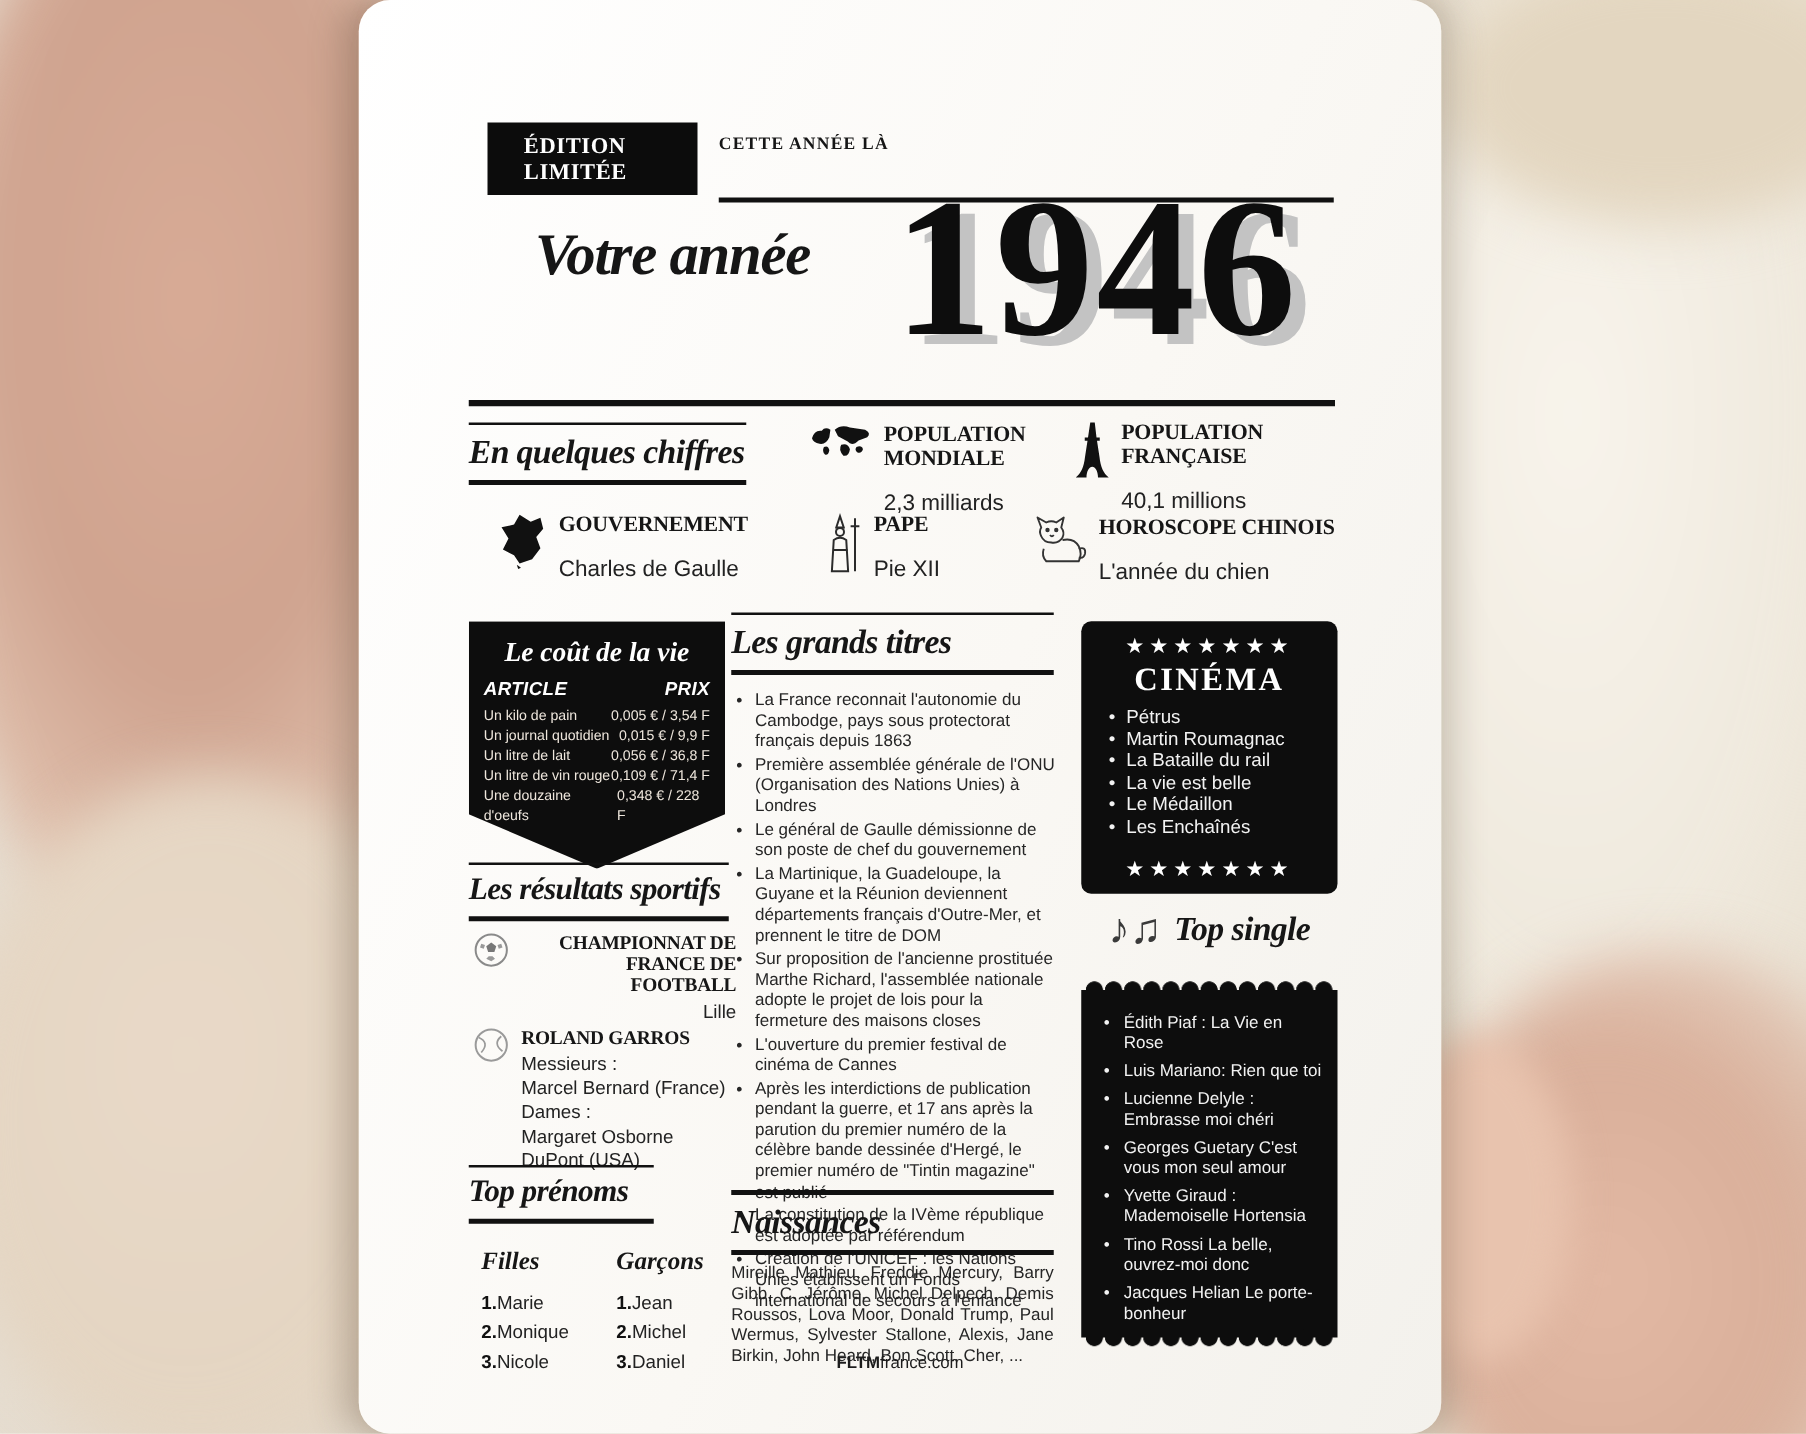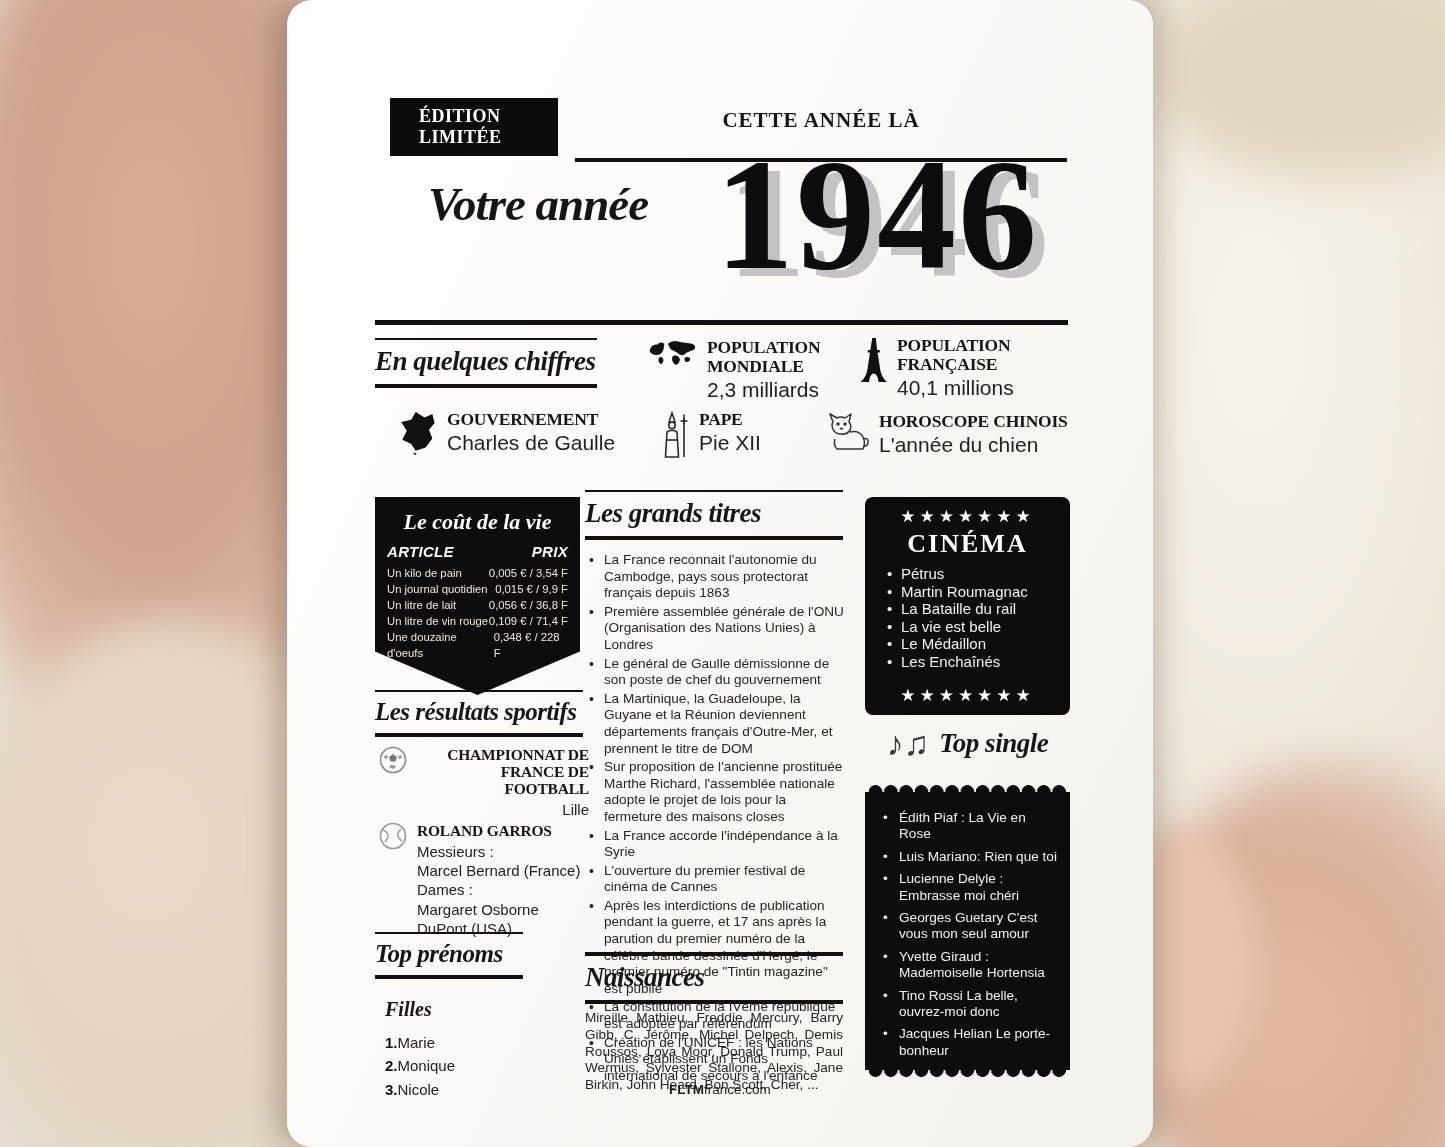--- a/index.html
+++ b/index.html
@@ -34,41 +34,41 @@
     box-shadow:-14px 0 26px rgba(90,70,50,.28), 14px 0 24px rgba(90,70,50,.18);
     color:#161616;
     border-radius:25px;
   }
   .abs { position:absolute; }
 
   
   .badge { left:103px; top:98px; width:168px; height:58px; background:#0c0c0c; color:#fff;
     display:flex; align-items:center; justify-content:center; text-align:left;
     font-family:"Liberation Serif",serif; font-weight:bold; font-size:18px; line-height:1.15; letter-spacing:.5px; }
-  .kicker { left:288px; top:108px; width:492px; text-align:center;
-    font-family:"Liberation Serif",serif; font-weight:bold; font-size:21px; letter-spacing:1px; }
+  .kicker { left:288px; top:108px; width:492px; 
+    font-family:"Liberation Serif",serif; font-weight:bold; font-size:14px; letter-spacing:1px; }
   .kicker-rule { left:288px; top:158px; width:492px; height:4px; background:#111; }
   .main-title { left:96px; top:178px; width:310px; text-align:center;
     font-family:"Liberation Serif",serif; font-style:italic; font-weight:bold;
     font-size:47px; line-height:1.12; letter-spacing:-1px; }
   .year { left:400px; top:136px; width:380px; text-align:center;
     font-family:"Liberation Serif",serif; font-weight:bold; font-size:158px; line-height:1;
     letter-spacing:2px; color:#0d0d0d; text-shadow:12px 8px 0 #c3c3c3; }
   .main-rule { left:88px; top:320px; width:693px; height:5px; background:#111; }
 
   
   .bl { font-family:"Liberation Serif",serif; font-style:italic; font-weight:bold; letter-spacing:-.5px; }
   .sec-head { border-top:2px solid #111; border-bottom:4px solid #111; padding:6px 0 7px; text-align:left; }
   .sec-head .bl { font-size:27px; }
 
   
   .chiffres-head { left:88px; top:338px; width:222px; }
   .stat { display:flex; align-items:flex-start; gap:8px; }
   .stat-label { font-family:"Liberation Serif",serif; font-weight:bold; font-size:17.5px; line-height:1.08; letter-spacing:-.2px; }
-  .stat-value { font-size:21px; color:#222; margin-top:2px; line-height:1.1; }
+  .stat-value { font-size:18px; color:#222; margin-top:17px; line-height:1.1; }
   .s-world { left:360px; top:338px; width:230px; }
   .s-france { left:572px; top:336px; width:215px; }
   .s-gouv { left:112px; top:410px; width:230px; }
   .s-pape { left:372px; top:410px; width:180px; }
   .s-horo { left:538px; top:412px; width:250px; }
   .icon-svg { flex:none; }
 
   
   .cost-box { left:88px; top:497px; width:205px; height:198px; background:#0d0d0d; color:#f4ede5;
     clip-path:polygon(0 0,100% 0,100% 78%,50% 100%,0 78%); padding:12px 12px 0; }
@@ -292,32 +292,37 @@
   <div class="abs sec-head prenoms-head">
     <span class="bl">Top prénoms</span>
   </div>
   <div class="abs prenoms-cols">
     <div>
       <div class="prenom-col-title">Filles</div>
       <div class="prenom-item"><b>1.</b><span>Marie</span></div>
       <div class="prenom-item"><b>2.</b><span>Monique</span></div>
       <div class="prenom-item"><b>3.</b><span>Nicole</span></div>
     </div>
+    <div>
+      <div class="prenom-col-title">Garçons</div>
+      <div class="prenom-item"><b>1.</b><span>Jean</span></div>
+      <div class="prenom-item"><b>2.</b><span>Michel</span></div>
+      <div class="prenom-item"><b>3.</b><span>Daniel</span></div>
+    </div>
   </div>
 
   <div class="abs sec-head gt-head">
     <span class="bl">Les grands titres</span>
   </div>
   <ul class="abs gt-list">
     <li>La France reconnait l'autonomie du Cambodge, pays sous protectorat français depuis 1863</li>
     <li>Première assemblée générale de l'ONU (Organisation des Nations Unies) à Londres</li>
     <li>Le général de Gaulle démissionne de son poste de chef du gouvernement</li>
     <li>La Martinique, la Guadeloupe, la Guyane et la Réunion deviennent départements français d'Outre-Mer, et prennent le titre de DOM</li>
     <li>Sur proposition de l'ancienne prostituée Marthe Richard, l'assemblée nationale adopte le projet de lois pour la fermeture des maisons closes</li>
-    <li>La France accorde l'indépendance à la Syrie</li>
     <li>L'ouverture du premier festival de cinéma de Cannes</li>
     <li>Après les interdictions de publication pendant la guerre, et 17 ans après la parution du premier numéro de la célèbre bande dessinée d'Hergé, le premier numéro de "Tintin magazine" est publié</li>
     <li>La constitution de la IVème république est adoptée par référendum</li>
     <li>Création de l'UNICEF : les Nations Unies établissent un Fonds international de secours à l'enfance</li>
   </ul>
 
   <div class="abs sec-head naiss-head">
     <span class="bl">Naissances</span>
   </div>
   <div class="abs naiss-text">Mireille Mathieu, Freddie Mercury, Barry Gibb, C. Jérôme, Michel Delpech, Demis Roussos, Lova Moor, Donald Trump, Paul Wermus, Sylvester Stallone, Alexis, Jane Birkin, John Heard, Bon Scott, Cher, ...</div>

